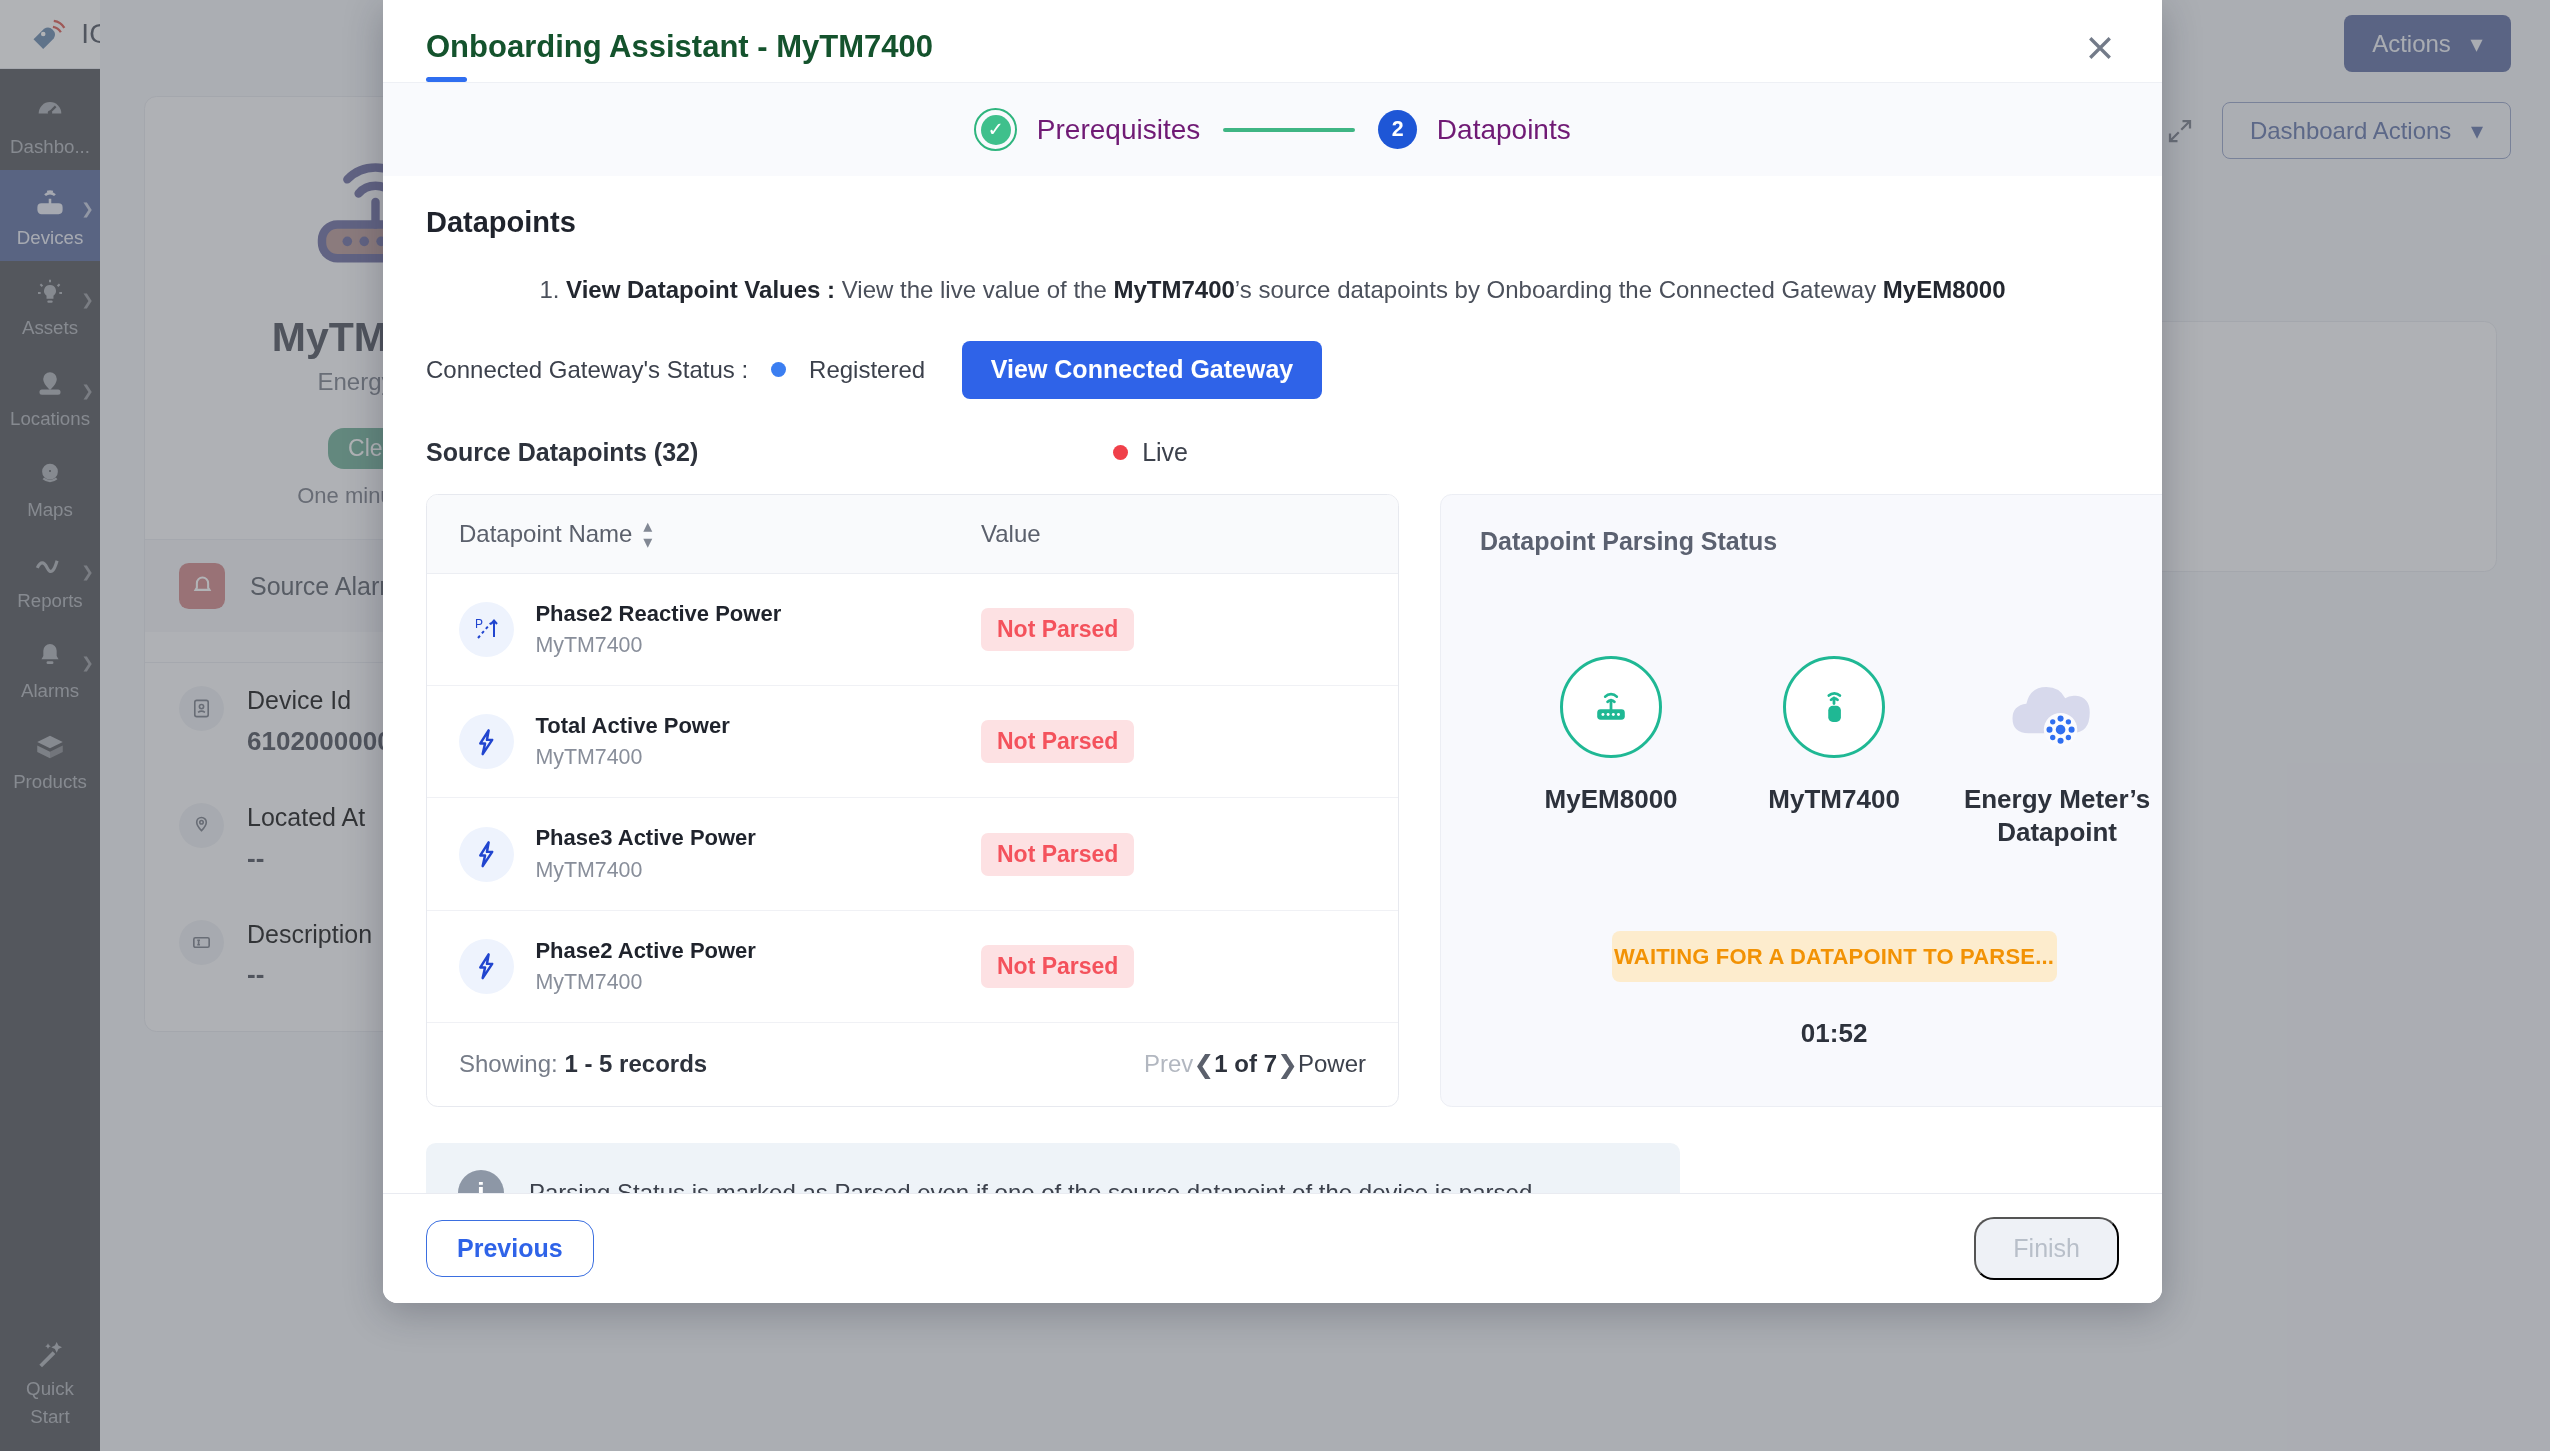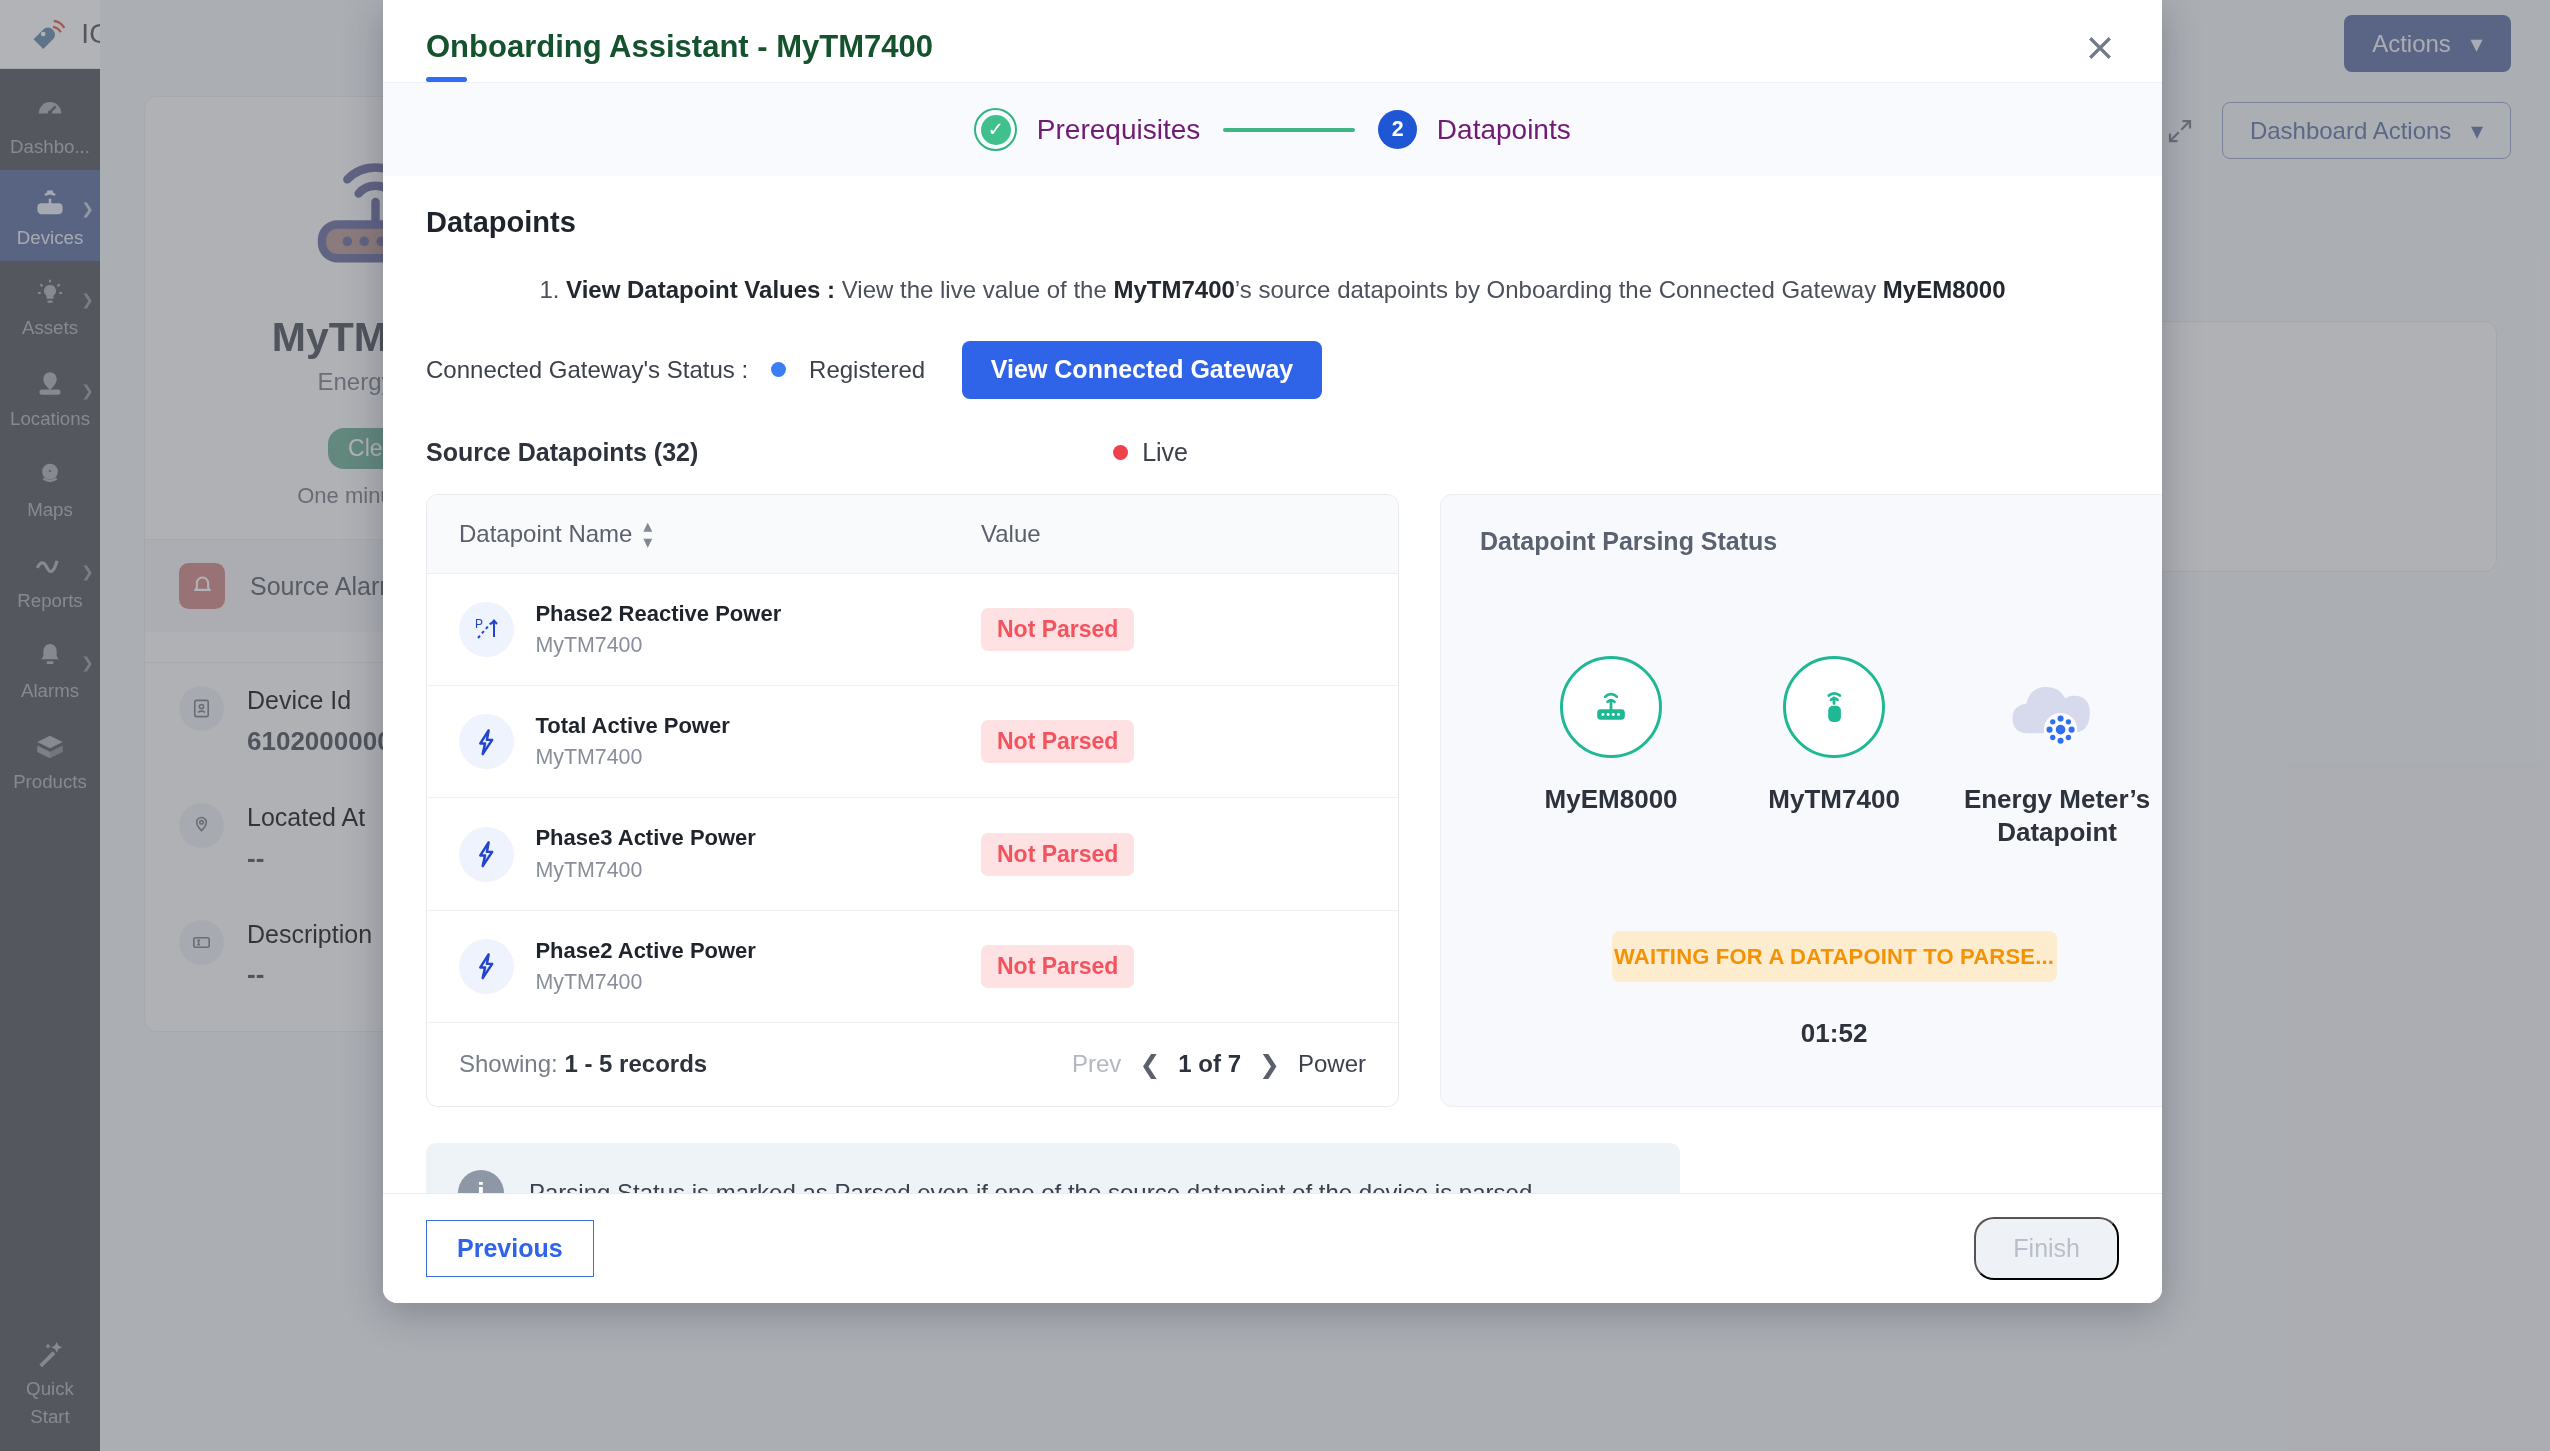--- a/index.html
+++ b/index.html
@@ -193,21 +193,21 @@
   }
   .dp-n { font-size: 22px; font-weight: bold; color: #1f232c; }
   .dp-s { font-size: 21.4px; color: #888e9a; margin-top: 6.2px; }
   .badge-np {
     background: #fde1e3; color: #f4525c; font-size: 23px; font-weight: bold;
     padding: 8px 16px; border-radius: 7.1px; display: inline-block;
   }
   .tfoot { display: flex; align-items: center; padding: 27px 32px; }
   .showing { font-size: 24px; color: #767c88; }
   .showing b { color: #2d323c; }
-  .pager { margin-left: auto; display: flex; align-items: center; gap: 18px; font-size: 24px; }
+  .pager { margin-left: auto; display: flex; align-items: center; font-size: 24px; }
   .pg-dim { color: #b2b7c0; }
   .pg-ar { color: #5b606c; font-size: 25px; }
   .pg-cur { color: #2d323c; font-weight: bold; }
   .pg-next { color: #3c414c; }
 
   .status-card {
     flex: 1; background: #f8f9fd; border: 0.9px solid #eceef4; border-radius: 11.6px;
     padding: 32px 39px 39px; position: relative;
   }
   .sc-ttl { font-size: 25px; font-weight: bold; color: #5b6170; }
@@ -237,21 +237,21 @@
     display: flex; align-items: center; justify-content: center;
   }
   .info-txt { font-size: 24px; color: #3c414c; }
 
   .modal-foot {
     flex: none; border-top: 0.9px solid #e9ebf1; background: #fff;
     padding: 23px 43px; display: flex; align-items: center;
   }
   .btn-prev {
     border: 1.8px solid #3b6fe0; color: #2f63e8; background: #fff;
-    font-size: 25px; font-weight: bold; padding: 13.4px 30px; border-radius: 0;
+    font-size: 25px; font-weight: bold; padding: 13.4px 30px; border-radius: 16px;
   }
   .btn-finish {
     margin-left: auto; background: #eef1f6; color: #b8bfc9;
     font-size: 25px; padding: 15px 37px; border-radius: 20px;
   }
 </style>
 </head>
 <body>
 
 <div id="app-background">

